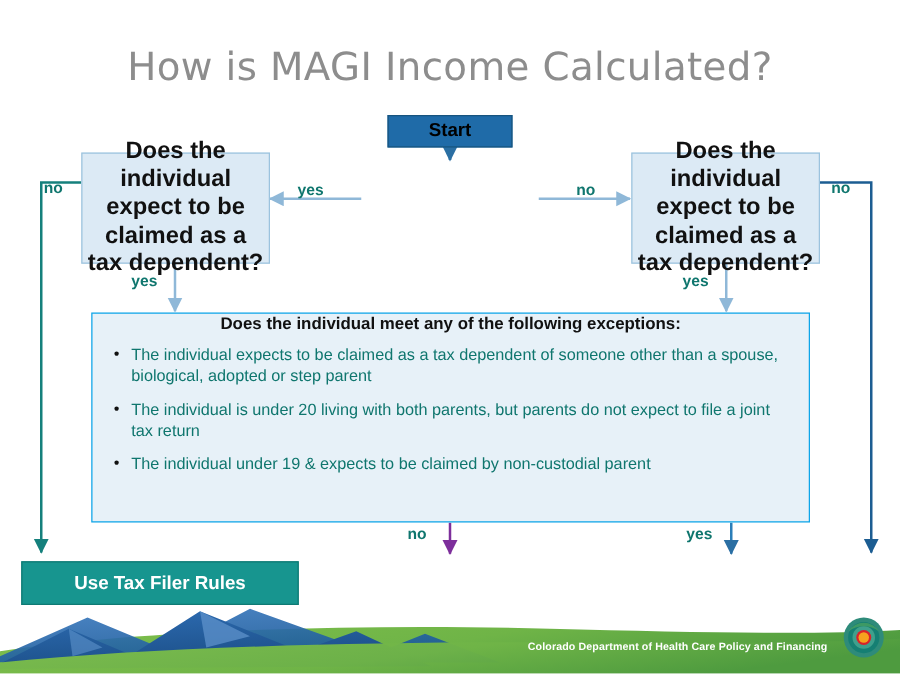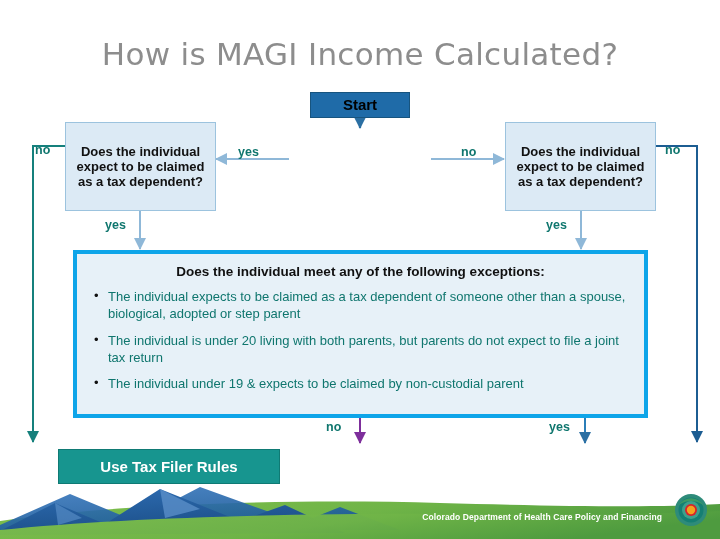--- a/index.html
+++ b/index.html
@@ -44,29 +44,29 @@
   .start-box {
     background: #1F6BA8;
     border: 1px solid #17547f;
     color: #000000;
     font-size: 15px;
   }
   .decision-box {
     background: #DCEAF5;
     border: 1px solid #9CC3DE;
     color: #111111;
-    font-size: 13px;
+    font-size: 19px;
     padding: 3px 4px;
   }
   .exceptions-box {
     position: absolute;
     box-sizing: border-box;
     background: #E7F1F8;
-    border: 4px solid #0ea5e9;
-    padding: 10px 14px 10px 14px;
+    border: 1px solid #0ea5e9;
+    padding: 0 14px 10px 14px;
   }
   .exc-heading {
     text-align: center;
     font-weight: bold;
     font-size: 13.5px;
     color: #111111;
     margin-bottom: 9px;
   }
   .exc-list {
     margin: 0;
@@ -94,21 +94,21 @@
     position: absolute;
     box-sizing: border-box;
     display: flex;
     align-items: center;
     justify-content: center;
     color: #ffffff;
     font-weight: bold;
     font-size: 15px;
     text-align: center;
   }
-  .res-teal   { background: #17958F; border: 1px solid #0f7a74; margin-left: 41px; }
+  .res-teal   { background: #17958F; border: 1px solid #0f7a74; }
   .res-purple { background: #7D2E9B; border: 1px solid #642379; }
   .res-blue   { background: #1766AD; border: 1px solid #124f86; }
 
   
   .lbl {
     position: absolute;
     font-size: 12.5px;
     font-weight: bold;
     color: #0f766e;
     white-space: nowrap;

